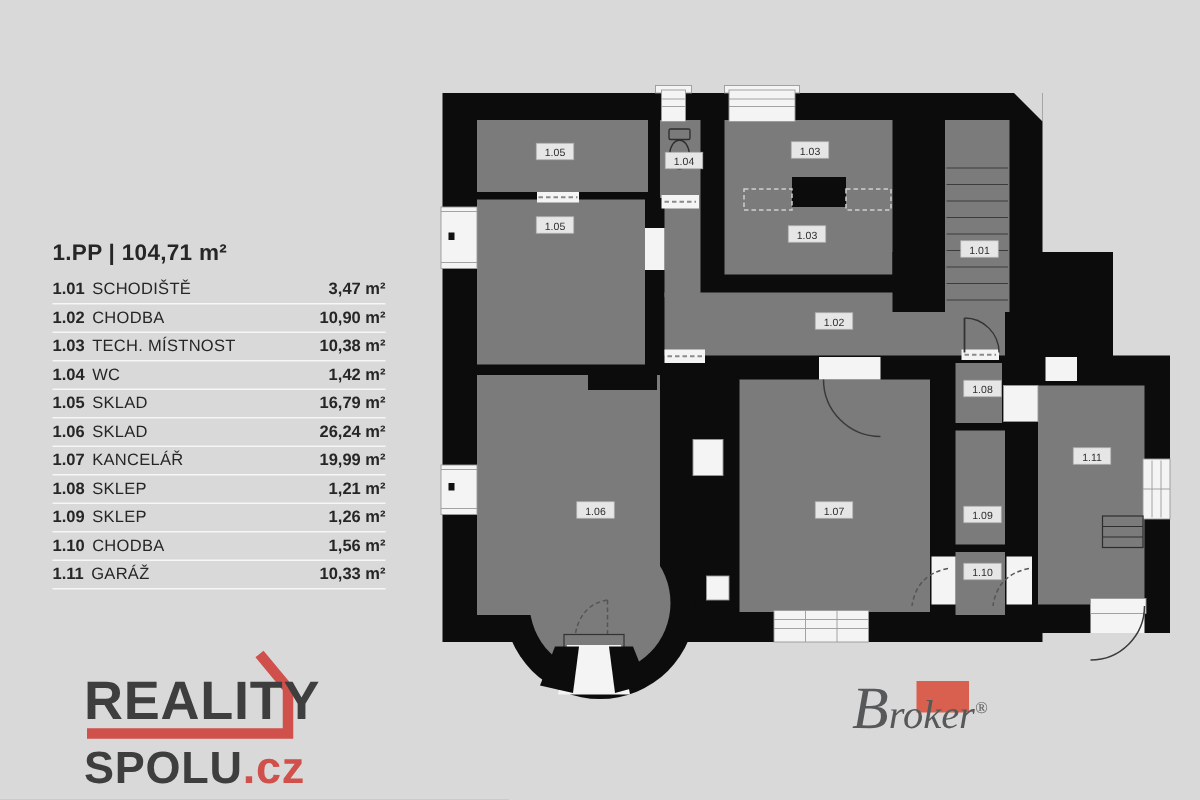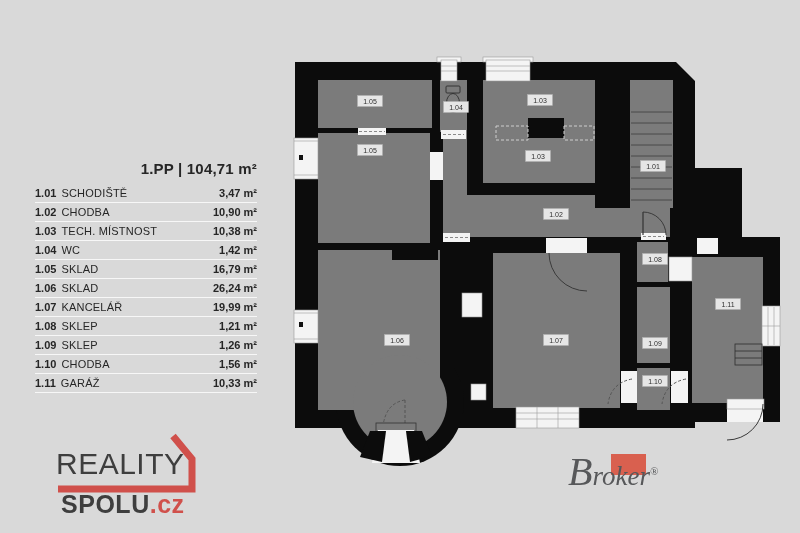--- a/index.html
+++ b/index.html
@@ -1,30 +1,30 @@
 <!DOCTYPE html>
 <html style="--background: #d9d9d9; --wall_black: #0c0c0c; --room_gray: #7b7b7b; --opening_white: #f4f4f4; --reality_red: #d0504b; --broker_red: #d9604f; --text_dark: #262626;"><head>
 <meta charset="utf-8">
 <style>
   html,body{margin:0;padding:0;background:#bfbfbf;}
   .stage{position:relative;width:800px;height:533px;background:var(--background,#d9d9d9);
-         overflow:hidden;font-family:"Liberation Sans",sans-serif;text-align:right;}
+         overflow:hidden;font-family:"Liberation Sans",sans-serif;}
   .plan-svg{position:absolute;left:0;top:0;}
   
   .legend{position:absolute;left:35px;top:160px;width:222px;color:var(--text_dark,#262626);}
   .legend-title{font-size:15px;font-weight:700;margin-bottom:7px;letter-spacing:.2px;}
   .lrow{display:flex;align-items:baseline;font-size:11px;padding:3px 0 3px 0;
         border-bottom:1px solid rgba(252,252,252,.85);}
   .lcode{font-weight:700;margin-right:5px;}
   .lname{letter-spacing:.2px;}
   .larea{margin-left:auto;font-weight:700;}
   
   .rlogo{position:absolute;left:56px;top:449px;color:#3e3e3e;}
-  .rlogo .r1{font-size:30px;font-weight:400;line-height:1;letter-spacing:.5px;}
-  .rlogo .r2{font-size:25px;font-weight:700;line-height:1;margin-top:13px;letter-spacing:.5px;}
+  .rlogo .r1{font-size:36px;font-weight:700;line-height:1;letter-spacing:.5px;}
+  .rlogo .r2{font-size:30px;font-weight:700;line-height:1;margin-top:13px;letter-spacing:.5px;}
   .rlogo .red{color:var(--reality_red,#d0504b);}
   
   .blogo{position:absolute;left:566px;top:452px;width:232px;height:68px;font-style:italic;}
   .bsquare{position:absolute;left:45px;top:2px;width:35px;height:21px;
            background:var(--broker_red,#d9604f);z-index:0;}
   .bword{position:absolute;z-index:1;font-family:"Liberation Serif",serif;color:#57585a;
          font-size:27px;line-height:1;white-space:nowrap;}
   .bword .cap{font-size:40px;}
   .bword1{left:2px;top:0;}
   .bword2{left:31px;top:21px;}

